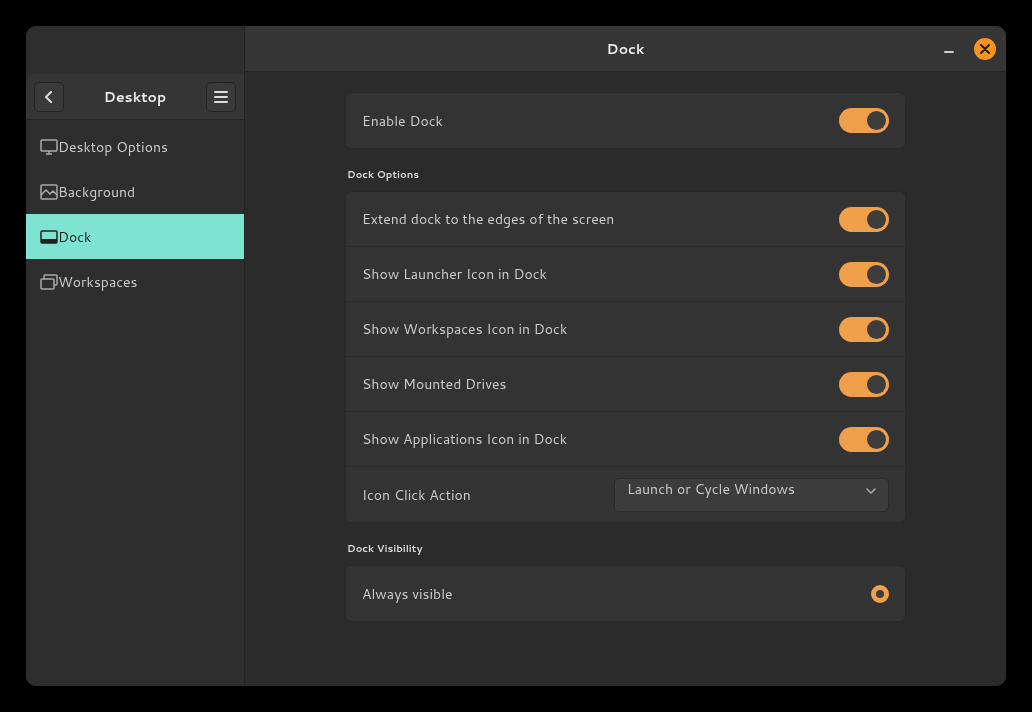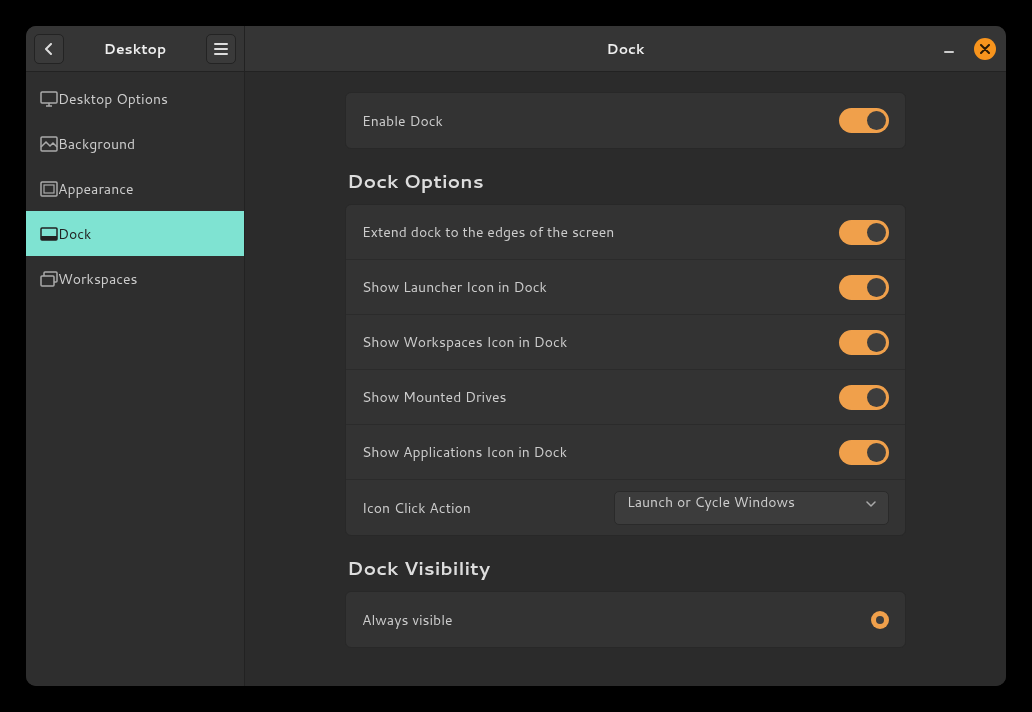--- a/index.html
+++ b/index.html
@@ -35,20 +35,21 @@
   }
   .sidebar-header {
     height: 46px;
     background: #353535;
     display: flex;
     align-items: center;
     padding: 0 8px;
     gap: 0;
     border-bottom: 1px solid #222;
     border-top-left-radius: 10px;
+    margin-top: 48px;
   }
   .header-btn {
     width: 30px;
     height: 30px;
     border-radius: 5px;
     border: 1px solid #232323;
     background: #3a3a3a;
     display: flex;
     align-items: center;
     justify-content: center;
@@ -131,21 +132,21 @@
 
   .content {
     flex:1;
     overflow-y: auto;
     padding: 20px 100px 0 100px;
   }
   .section-title {
     font-weight: bold;
     color: #ddd;
     margin: 18px 0 10px 2px;
-    font-size: 19px;
+    font-size: 10px;
   }
   .card {
     background: #333333;
     border: 1px solid #282828;
     border-radius: 6px;
     margin-bottom: 18px;
   }
   .row {
     display: flex;
     align-items: center;
@@ -237,29 +238,20 @@
         <span>Desktop Options</span>
       </div>
       <div class="sidebar-item">
         <span class="s-icon">
           <svg width="18" height="16" viewBox="0 0 18 16">
               <rect x="1" y="1" width="16" height="14" rx="1" stroke-width="1.5"></rect>
               <path d="M1 11 L6 6 L10 10 L13 7 L17 11" stroke-width="1.5"></path>
             </svg>
         </span>
         <span>Background</span>
-      </div>
-      <div class="sidebar-item">
-        <span class="s-icon">
-          <svg width="18" height="16" viewBox="0 0 18 16">
-              <rect x="1" y="1" width="16" height="14" rx="1" stroke-width="1.5"></rect>
-              <rect x="4" y="4" width="10" height="8" stroke-width="1.2"></rect>
-            </svg>
-        </span>
-        <span>Appearance</span>
       </div>
       <div class="sidebar-item active">
         <span class="s-icon">
           <svg width="18" height="14" viewBox="0 0 18 14">
               <rect x="1" y="1" width="16" height="12" rx="1" stroke-width="1.5"></rect>
               <rect x="1" y="9" width="16" height="4" fill="#222" stroke="none"></rect>
             </svg>
         </span>
         <span>Dock</span>
       </div>

